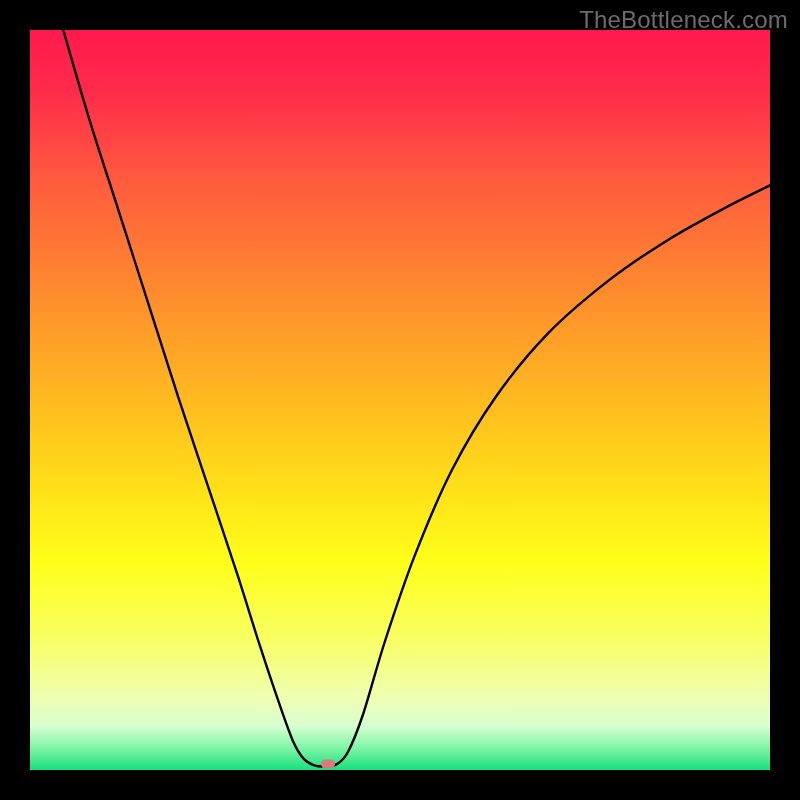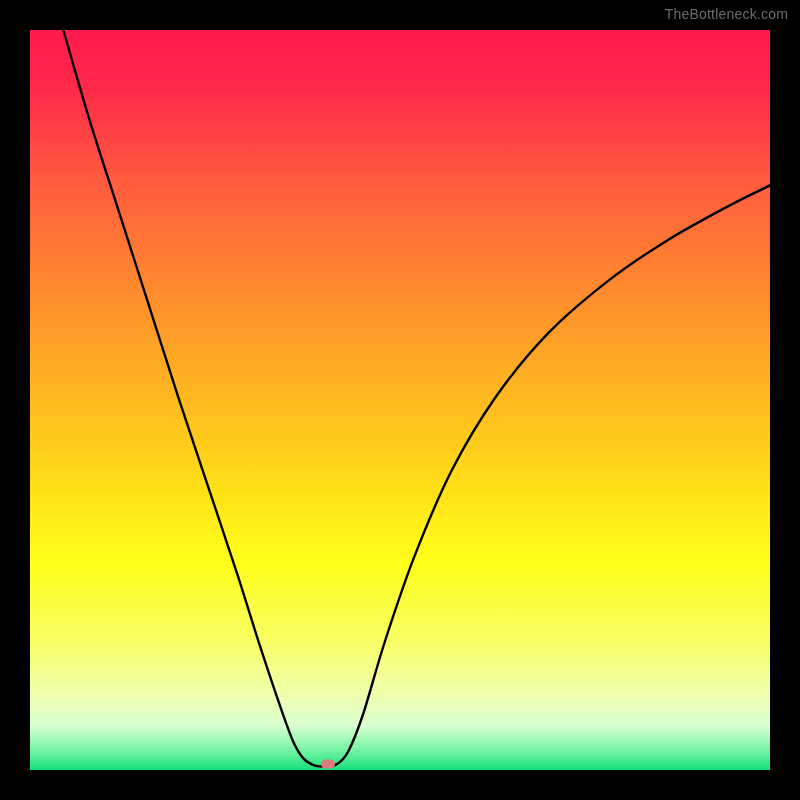--- a/index.html
+++ b/index.html
@@ -24,21 +24,21 @@
     left: 30px;
     top: 30px;
     width: 740px;
     height: 740px;
     overflow: hidden;
   }
   .watermark {
     position: absolute;
     top: 6px;
     right: 12px;
-    font-size: 14px;
+    font-size: 24px;
     font-weight: 500;
     letter-spacing: 0.2px;
     color: #6c6c6c;
     z-index: 5;
     font-family: Arial, sans-serif;
   }
   svg.curve {
     position: absolute;
     left: 0;
     top: 0;

